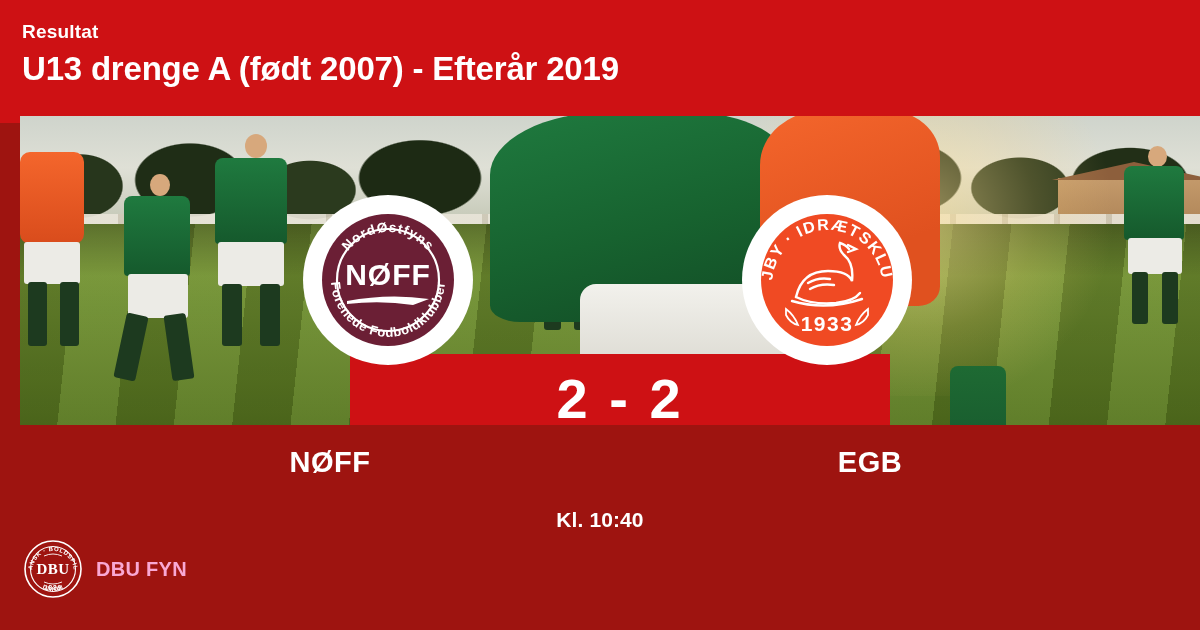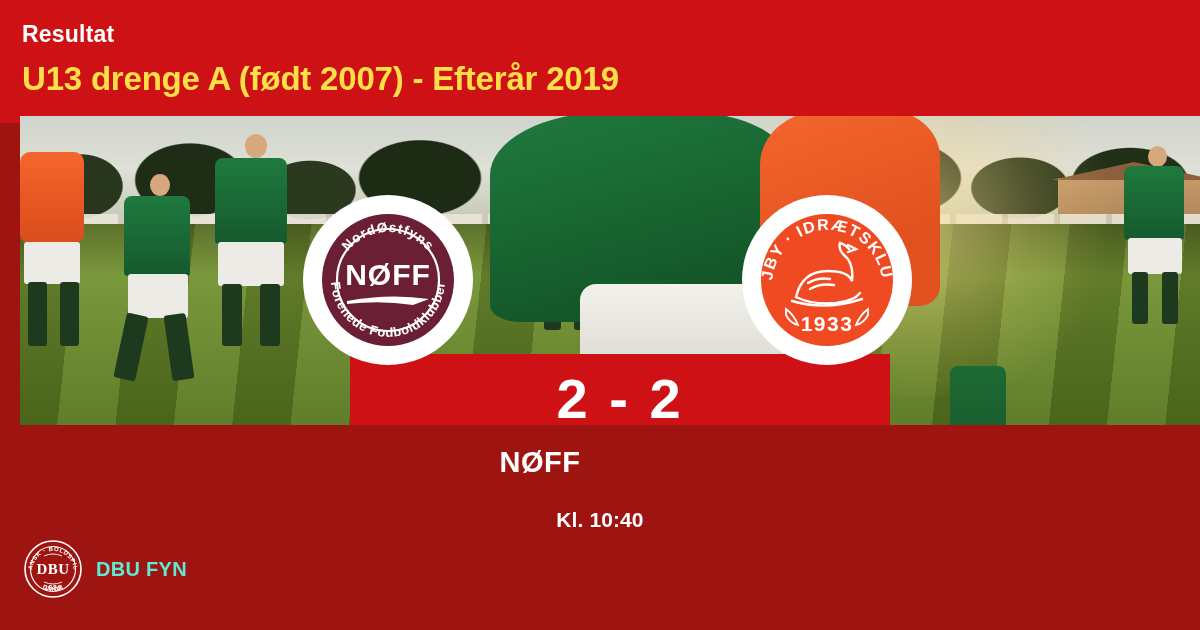--- a/index.html
+++ b/index.html
@@ -9,26 +9,26 @@
     background: #9e1410; overflow: hidden;
   }
   .poster { position: relative; width: 1200px; height: 630px; overflow: hidden; }
 
   
   .header {
     position: absolute; left: 0; top: 0; width: 1200px; height: 123px;
     background: #ce1114; padding: 22px 0 0 22px;
   }
   .kicker {
-    font-size: 23px; font-weight: bold; color: #ffffff;
+    font-size: 19px; font-weight: bold; color: #ffffff;
     letter-spacing: .2px; line-height: 1.1;
   }
   .headline {
-    font-size: 33px; font-weight: bold; color: #fde047;
-    letter-spacing: -.2px; line-height: 1.25; margin-top: 11px;
+    font-size: 33px; font-weight: bold; color: #ffffff;
+    letter-spacing: -.2px; line-height: 1.25; margin-top: 5px;
   }
 
   
   .photo {
     position: absolute; left: 0; top: 116px; width: 1200px; height: 309px;
     overflow: hidden; background: #4c6b22; margin-left: 20px;
   }
   .sky {
     position: absolute; left: 0; top: 0; width: 1200px; height: 108px;
     background: linear-gradient(#cfd4cc 0%, #dfe0d6 48%, #c4c8b6 100%);
@@ -141,21 +141,21 @@
   .meta {
     position: absolute; left: 0; top: 72px; width: 1200px; text-align: center;
     color: #ffffff;
   }
   .meta div { font-size: 21px; font-weight: bold; line-height: 1.52; letter-spacing: .1px; }
 
   .dbu {
     position: absolute; left: 24px; top: 540px;
     display: flex; align-items: center; gap: 14px; z-index: 5;
   }
-  .dbu-name { font-size: 20px; font-weight: bold; color: #5eead4; letter-spacing: .3px; }
+  .dbu-name { font-size: 20px; font-weight: bold; color: #f9a8d4; letter-spacing: .3px; }
 </style>
 </head>
 <body>
 
 <div class="poster">
 
   <div class="header">
     <div class="kicker">Resultat</div>
     <div class="headline">U13 drenge A (født 2007) - Efterår 2019</div>
   </div>
@@ -261,20 +261,21 @@
         <path d="M 30 100 Q 38 106 42 116 Q 34 114 30 106 Z"></path>
         <path d="M 112 100 Q 104 106 100 116 Q 108 114 112 106 Z"></path>
       </g>
       <text x="71" y="122" font-family="&quot;Liberation Sans&quot;, sans-serif" font-size="21" font-weight="bold" fill="#ffffff" text-anchor="middle" letter-spacing="1.5">1933</text>
     </svg>
   </div>
 
   <div class="bottom">
     <div class="teams">
       <div class="team team-left">NØFF</div>
+      <div class="team team-right">EGB</div>
     </div>
     <div class="meta">
       <div>Kl. 10:40</div>
     </div>
   </div>
 
   <div class="dbu">
     <svg width="58" height="58" viewBox="0 0 58 58">
       <defs>
         <path id="dbuTop" d="M 8 32 A 21 21 0 0 1 50 32" fill="none"></path>

